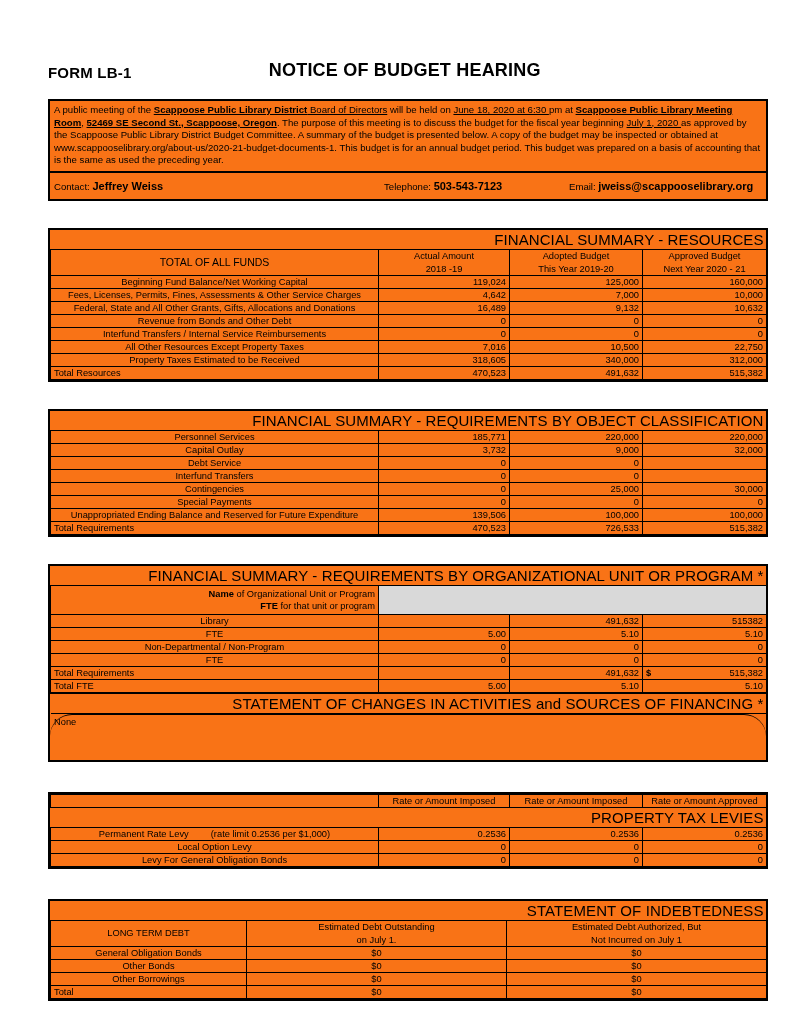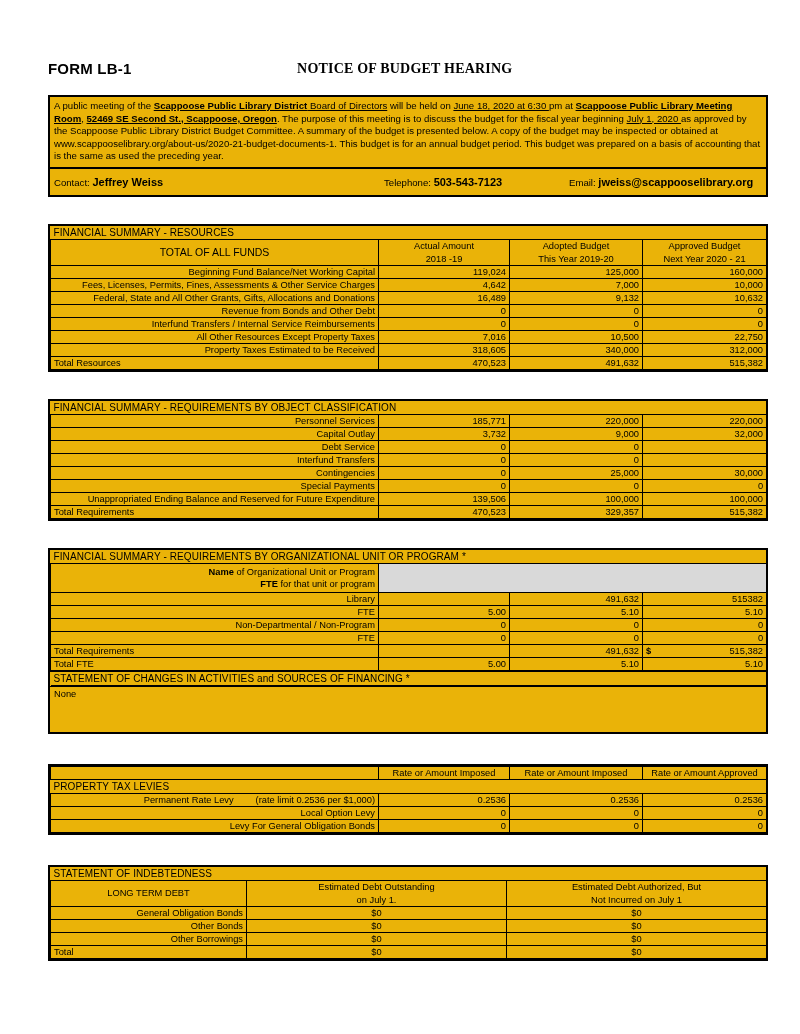--- a/index.html
+++ b/index.html
@@ -31,34 +31,33 @@
   }
   .form-id {
     font-size: 15px;
     font-weight: bold;
     letter-spacing: .2px;
     white-space: nowrap;
   }
   .notice-title {
     flex: 1;
     text-align: center;
-    font-size: 14px;
+    font-size: 18px;
     font-weight: bold;
     letter-spacing: .2px;
     padding-right: 90px;
     white-space: nowrap;
-    font-family: Liberation Serif, serif;
   }
 
   
   .block {
     width: 720px;
     border: 2px solid #000;
     box-sizing: border-box;
-    background: #eab308;
+    background: #f97316;
     margin-top: 18px;
   }
   .gap { height: 9px; }
   .gap-lg { height: 12px; }
 
   
   .notice-body {
     font-size: 9.6px;
     line-height: 12.6px;
     padding: 3px 4px 4px 4px;
@@ -92,31 +91,31 @@
     border: 1px solid #000;
     padding: 1px 3px;
     height: 13px;
     box-sizing: border-box;
     font-weight: normal;
     vertical-align: middle;
     overflow: hidden;
     white-space: nowrap;
   }
   .banner {
-    text-align: left;
+    text-align: right;
     font-weight: bold;
-    font-size: 10px;
+    font-size: 15px;
     border-left: none !important;
     border-right: none !important;
     border-top: none !important;
     letter-spacing: .1px;
   }
   .num { text-align: right; }
   .ctr { text-align: center; }
-  .lbl { text-align: right; }
+  .lbl { text-align: center; }
   .ttl { font-weight: bold; padding-left: 14px; }
   .ttl2 { font-weight: bold; padding-left: 26px; }
   .bold { font-weight: bold; }
   .thickline td { border-top: 2px solid #000; }
   .hdr-cell { text-align: center; font-size: 9.3px; }
   .hdr-big { text-align: center; font-weight: bold; font-size: 10.5px; }
 
   
   col.c-label { width: 328px; }
   col.c-v1    { width: 131px; }
@@ -139,20 +138,21 @@
   }
   .indent { padding-left: 24px; }
   .dollarcell { text-align: left; font-weight: bold; }
 
   .changes-body {
     font-size: 9.3px;
     padding: 2px 4px;
     height: 46px;
     box-sizing: border-box;
     border-top: 1px solid #000;
+    border-radius: 22px;
   }
 </style>
 </head>
 <body>
 
 <div class="page">
 
   <div class="head-row">
     <div class="form-id">FORM LB-1</div>
     <div class="notice-title">NOTICE OF BUDGET HEARING</div>
@@ -298,21 +298,21 @@
           </tr>
         <tr>
             <td class="lbl">Unappropriated Ending Balance and Reserved for Future Expenditure</td>
             <td class="num">139,506</td>
             <td class="num">100,000</td>
             <td class="num">100,000</td>
           </tr>
         <tr class="thickline">
           <td class="ttl">Total Requirements</td>
           <td class="num bold">470,523</td>
-          <td class="num bold">329,357</td>
+          <td class="num bold">726,533</td>
           <td class="num bold">515,382</td>
         </tr>
       </tbody>
     </table>
   </div>
 
   <div class="gap"></div>
 
   <div class="block">
     <table class="t">

